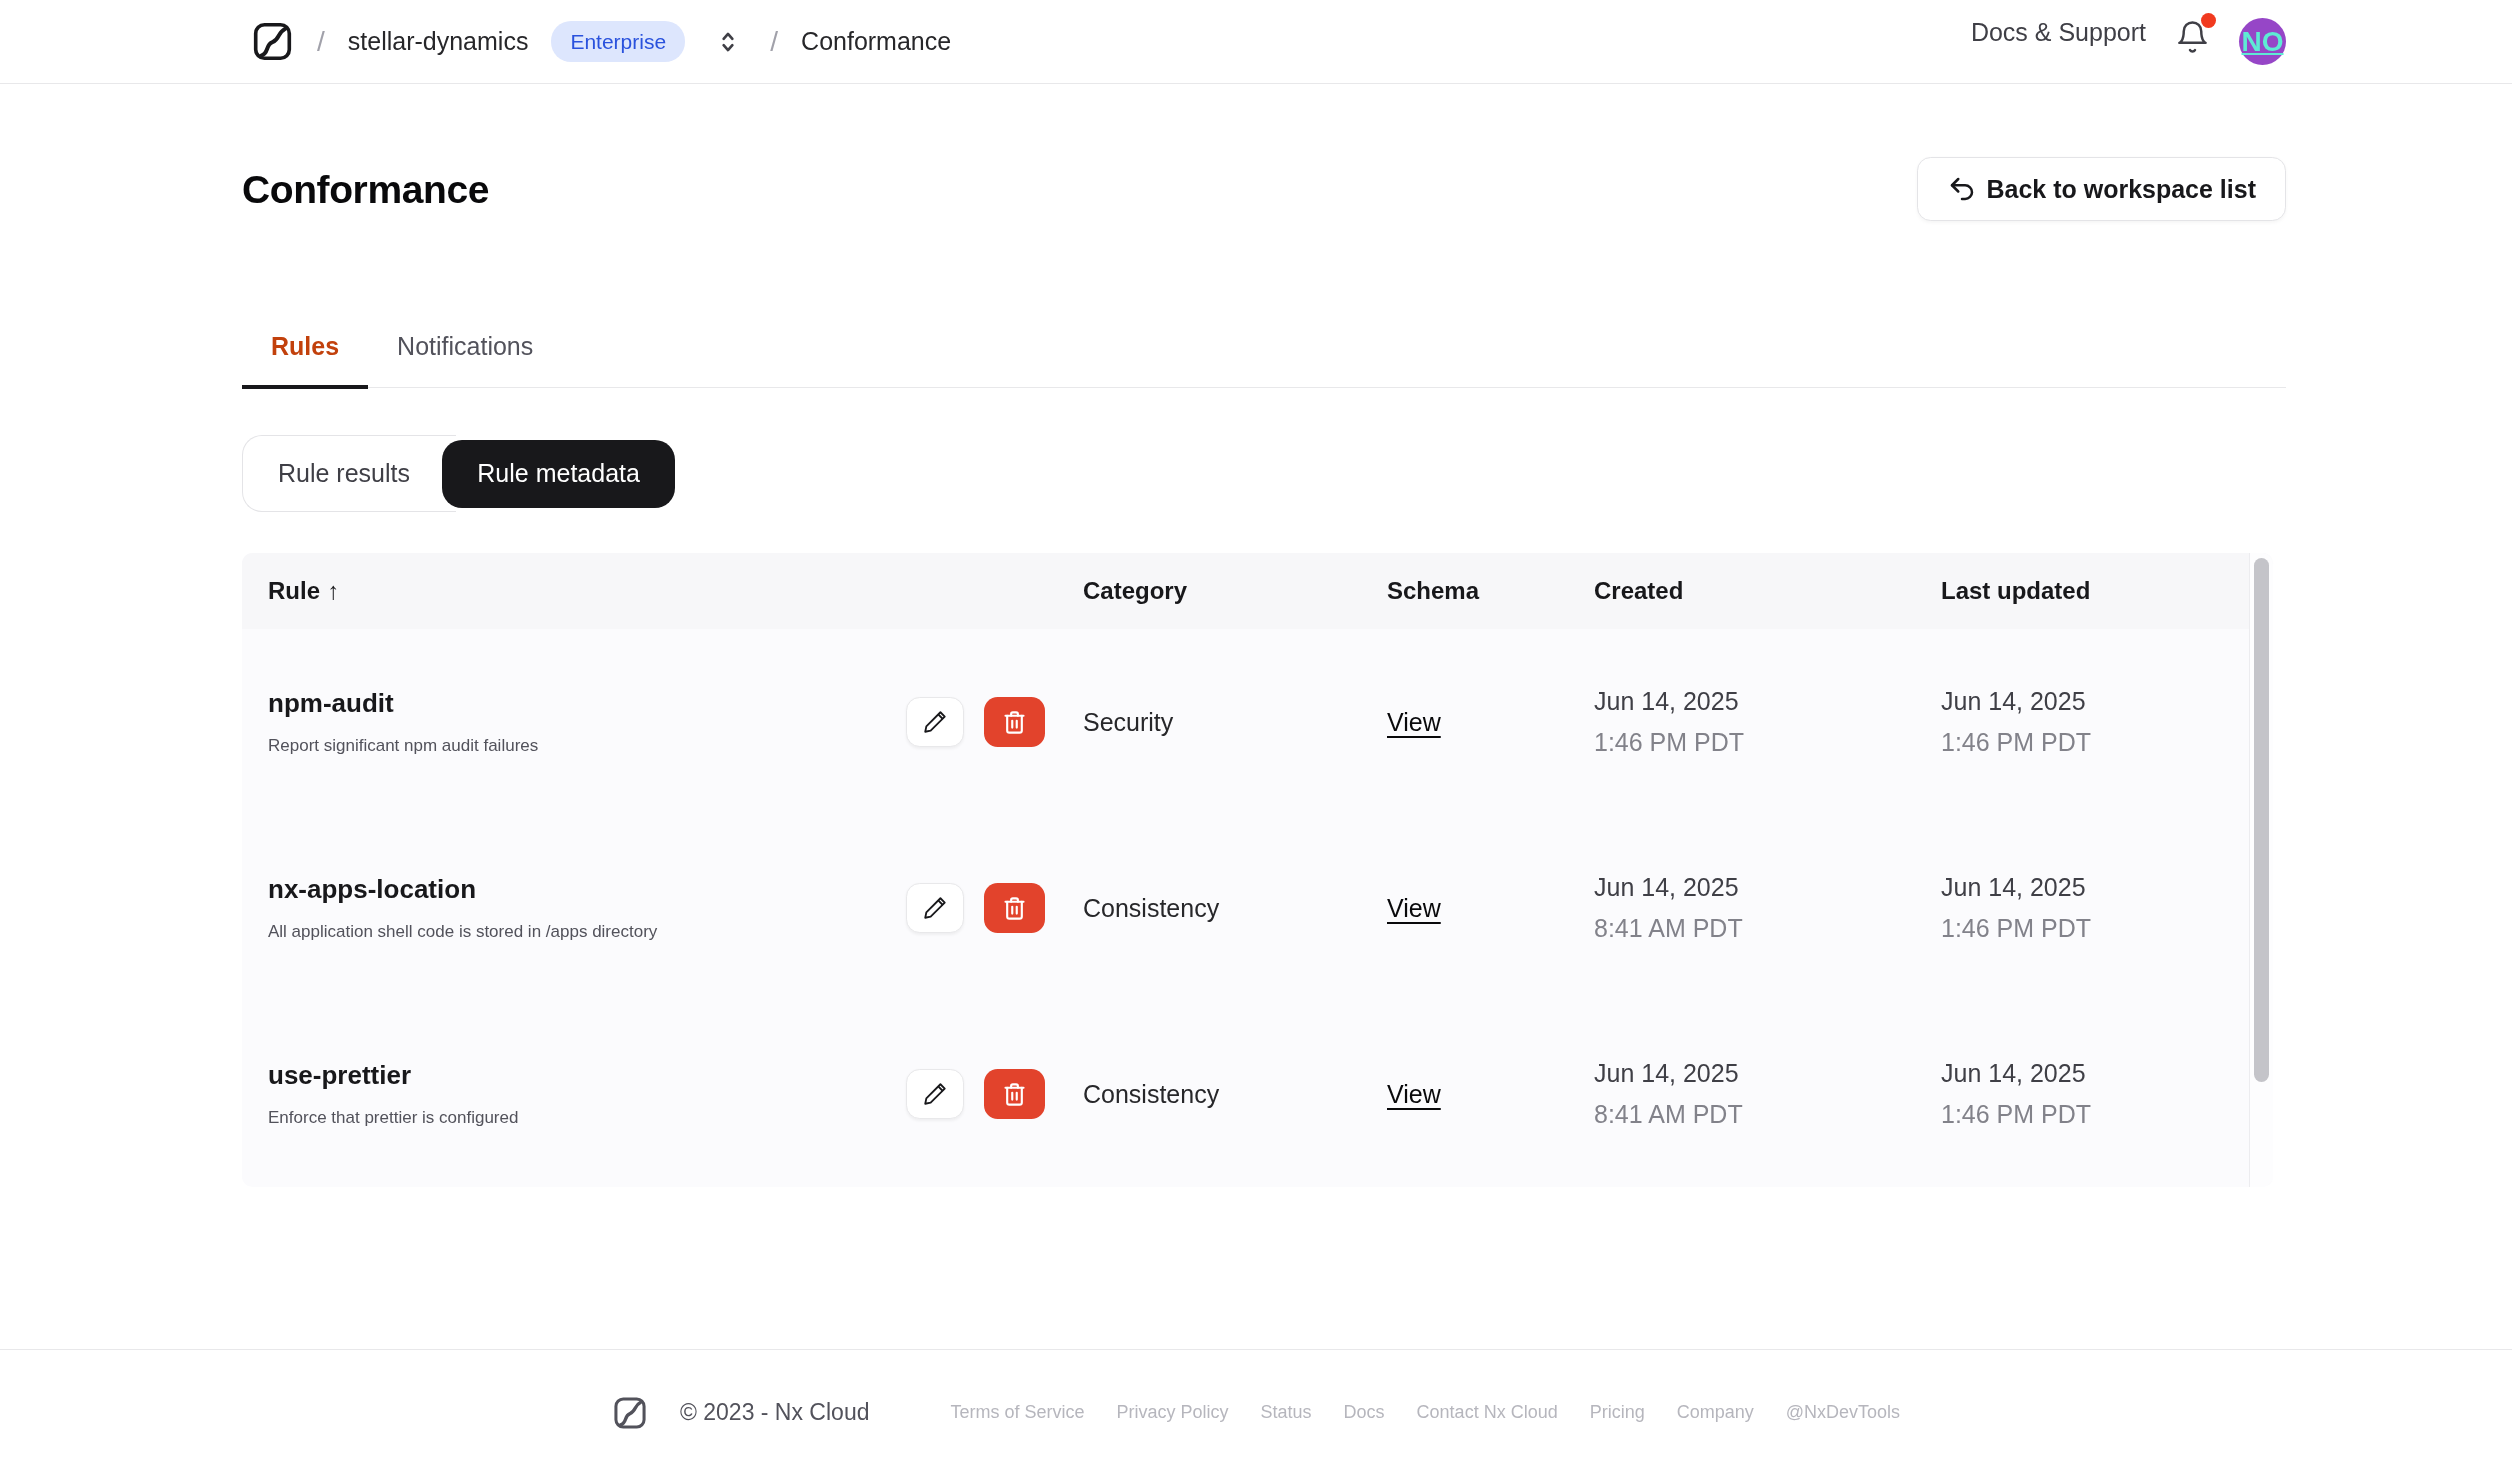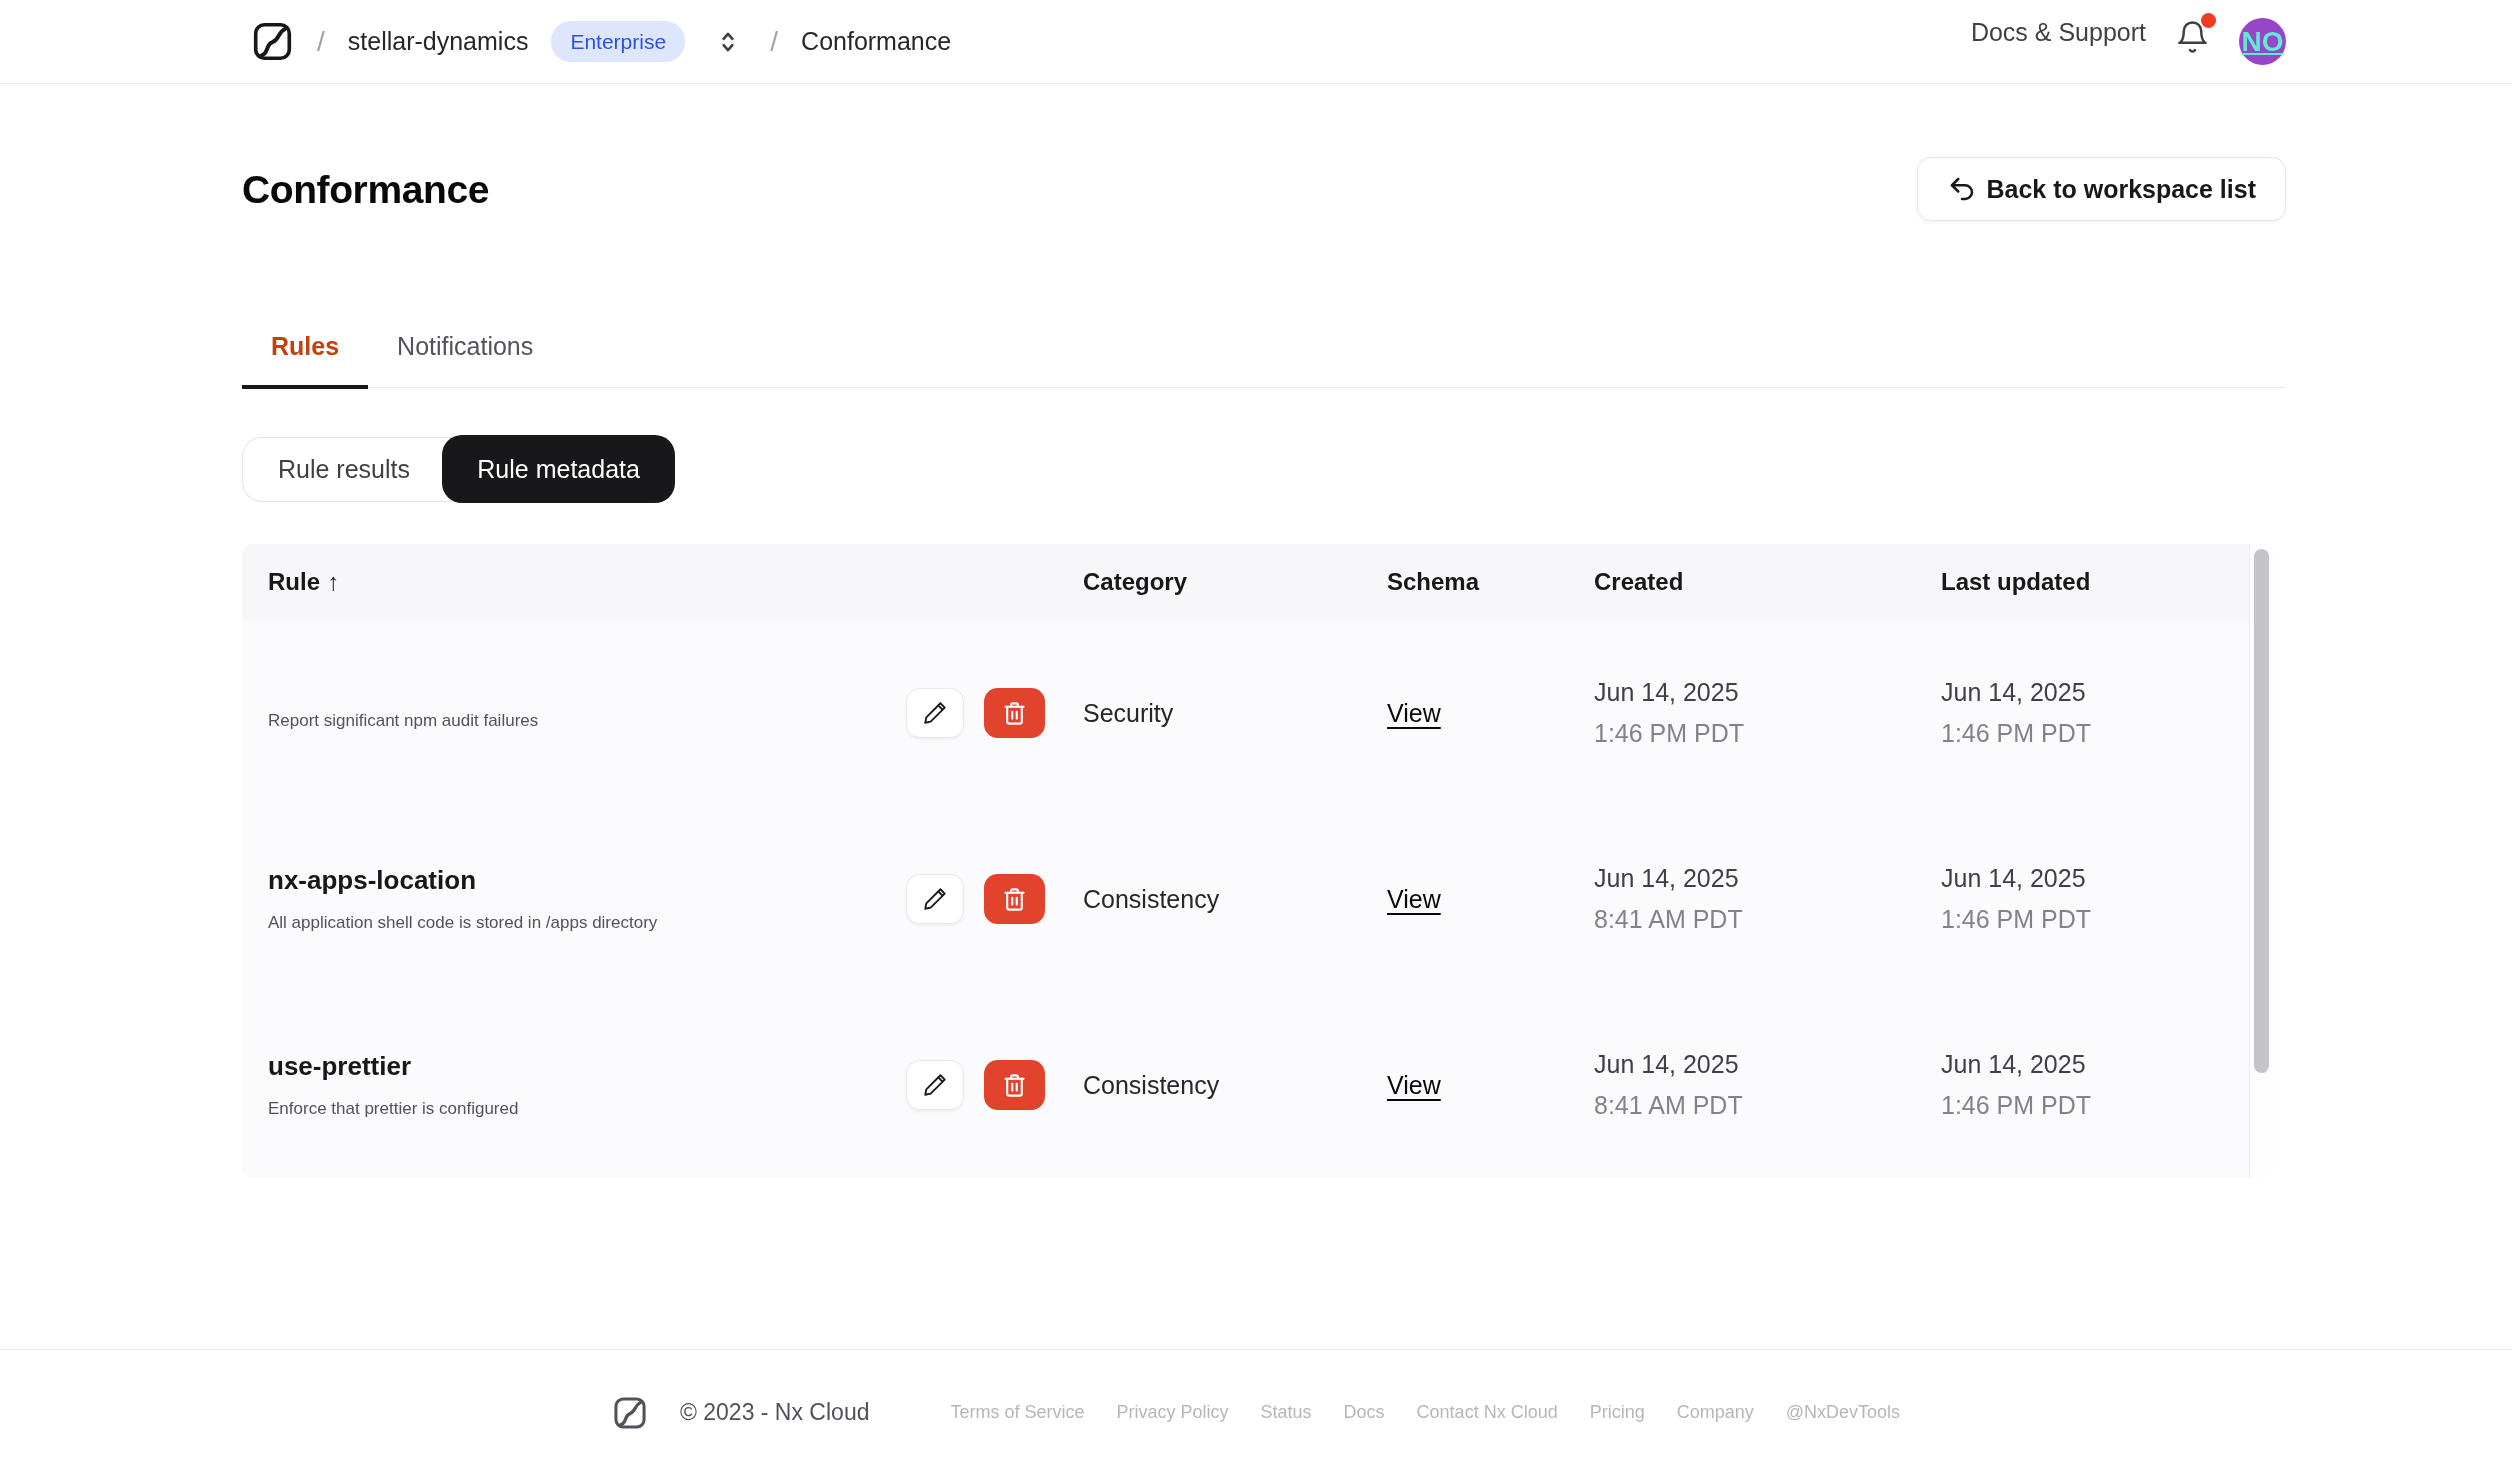--- a/index.html
+++ b/index.html
@@ -44,21 +44,21 @@
     font-size:25px; font-weight:600; color:#18181b; cursor:pointer;
     box-shadow:0 1.5px 3.8px rgba(0,0,0,0.04);
   }
   
   .tabs { margin-top:106px; display:flex; border-bottom:1.5px solid #e8e8ea; }
   .tab { padding:4.6px 29px 24px; font-size:25px; color:#52525b; cursor:pointer; }
   .tab.active { color:#c2410c; font-weight:700; border-bottom:4.6px solid #18181b; margin-bottom:-1.5px; }
   
   .segmented { margin-top:47px; display:inline-flex; align-items:center; }
   .seg {
-    height:65px; display:flex; align-items:center; padding:0 35px;
+    height:77px; display:flex; align-items:center; padding:0 35px;
     font-size:25px; cursor:pointer;
   }
   .seg-left {
     background:#fff; color:#3f3f46; border:1.5px solid #e4e4e7;
     border-radius:20px 0 0 20px; border-right:none; padding-right:46px;
   }
   .seg-right {
     background:#18181b; color:#fff; font-weight:500; border-radius:20px;
     margin-left:-13.7px; height:68px;
   }
@@ -187,20 +187,21 @@
       </div>
       <div>Category</div>
       <div>Schema</div>
       <div>Created</div>
       <div>Last updated</div>
     </div>
 
     <div class="t-grid t-row">
       <div class="rule-cell">
         <div class="rule-text">
+          <div class="rule-name">npm-audit</div>
           <div class="rule-desc">Report significant npm audit failures</div>
         </div>
         <div class="actions">
           <button class="btn-edit">
             <span style="display:flex;">
               <svg width="26" height="26" viewBox="0 0 24 24" fill="none" stroke="#18181b" stroke-width="1.7" stroke-linejoin="round">
                   <path d="m17 3 4 4L8 20l-5 1 1-5L17 3z"></path>
                   <path d="m15 5 4 4"></path>
                 </svg>
             </span>

